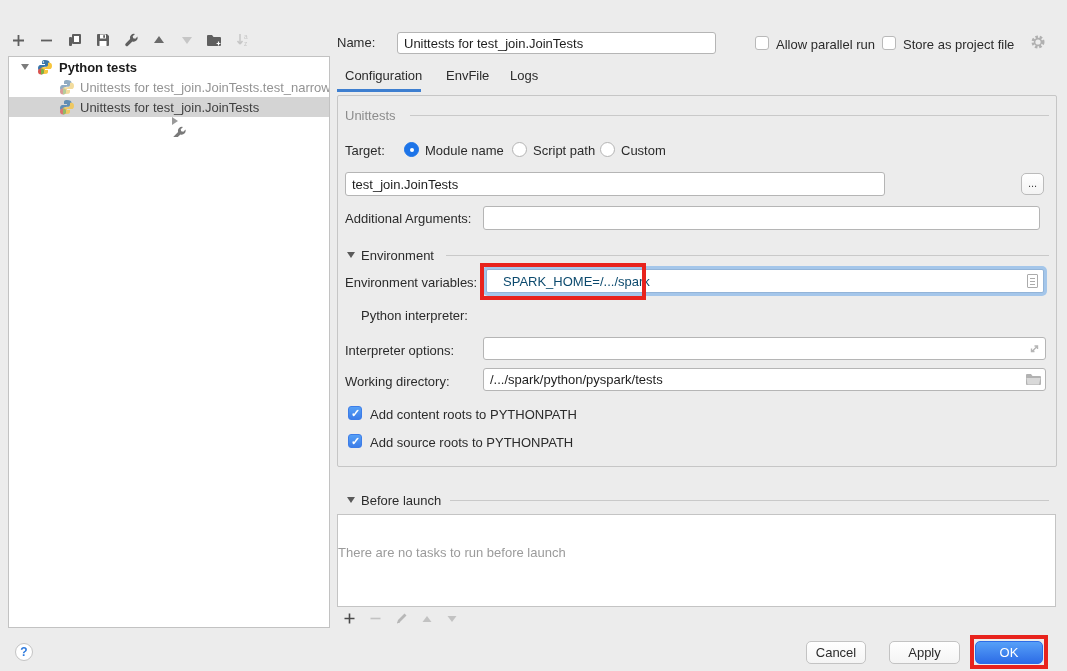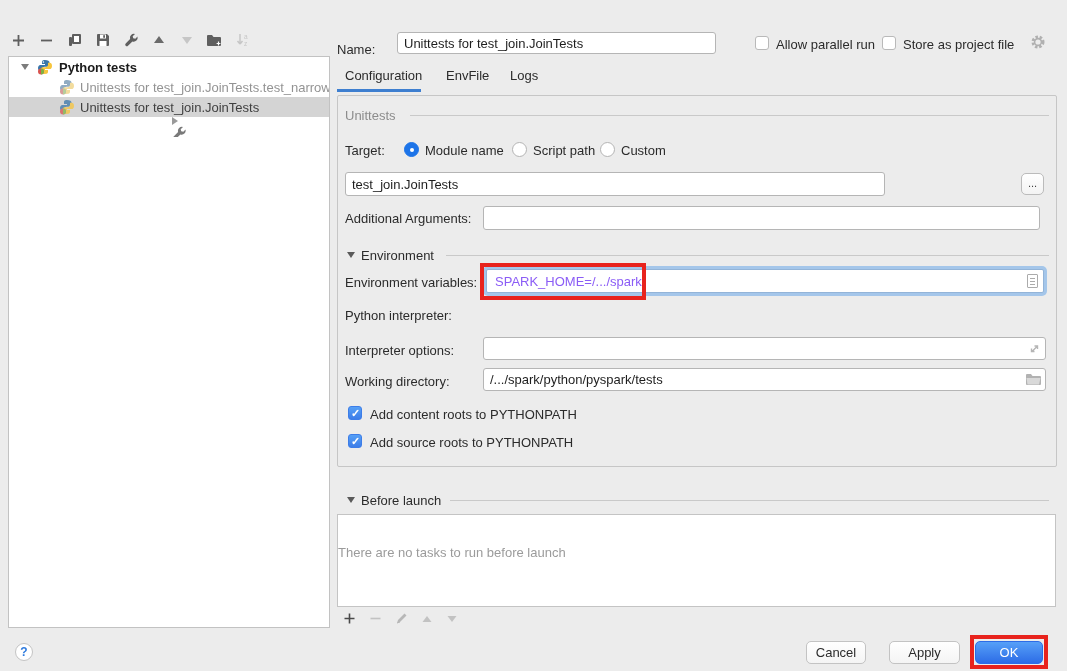--- a/index.html
+++ b/index.html
@@ -54,21 +54,21 @@
   .radio { position:absolute; width:15px; height:15px; border-radius:50%; background:#fff; border:1px solid #b4b4b4; }
   .radio.sel { background:#1d74e8; border-color:#1d74e8; }
   .radio.sel::after { content:""; position:absolute; left:4.5px; top:4.5px; width:4px; height:4px; border-radius:50%; background:#fff; }
 
   .browse-btn { position:absolute; left:1021px; top:173px; width:23px; height:22px; background:linear-gradient(#ffffff,#f3f3f3);
     border:1px solid #bbb; border-radius:5px; font-size:11px; color:#444; text-align:center; line-height:18px; }
 
   
   .env-ring { position:absolute; left:483px; top:266px; width:564px; height:30px; background:#a4c6ea; border-radius:5px; padding:3px; }
   .env-inner { width:100%; height:100%; background:#fff; border:1px solid #93b4d8; border-radius:2px;
-    font-size:13px; color:#8b5cf6; display:flex; align-items:center; padding:0 8px; position:relative; }
+    font-size:13px; color:#0c4a6e; display:flex; align-items:center; padding:0 16px; position:relative; }
   .doc-icon { position:absolute; right:5px; top:4px; width:11px; height:14px; border:1.5px solid #ababab; border-radius:1px; }
   .doc-icon::before { content:""; position:absolute; left:1.5px; top:2.5px; width:5px; height:1.5px; background:#ababab;
     box-shadow:0 3px 0 #ababab, 0 6px 0 #ababab; }
 
   
   .combo { position:absolute; left:483px; top:302px; width:563px; height:25px; background:#fff; border:1px solid #b3b3b3;
     border-radius:4px; display:flex; align-items:center; padding:0 22px 0 7px; overflow:hidden; white-space:nowrap; }
   .combo .main { font-size:13px; color:#1e1e1e; }
   .combo .path { font-size:11px; color:#9e9e9e; margin-left:5px; }
   .stepper { position:absolute; right:2px; top:2px; width:17px; height:19px; border-radius:4px;
@@ -192,21 +192,21 @@
     </div>
     <div class="trow" style="padding-left:12px;flex-direction:column;">
       <span class="tri-right"></span>
       <svg class="ticon" style="margin-left:7px;" viewBox="0 0 16 16">
         <path d="M14.5 4.5a4 4 0 0 1-5.1 4.9L5 13.8a1.6 1.6 0 0 1-2.3-2.3L7.1 7A4 4 0 0 1 12 2l-2.3 2.2.5 2.1 2.1.5z" fill="#7a7a7a"></path>
       </svg>
       <span class="lbl-bold" style="margin-left:6px;">Templates</span>
     </div>
   </div>
 
-  <div class="flabel" style="left:337px;top:42px;">Name:</div>
+  <div class="flabel" style="left:337px;top:35px;">Name:</div>
   <input class="tfield name-input" value="Unittests for test_join.JoinTests" style="">
   <div class="cb" style="left:755px;top:36px;"></div>
   <div class="cblabel" style="left:776px;top:37px;">Allow parallel run</div>
   <div class="cb" style="left:882px;top:36px;"></div>
   <div class="cblabel" style="left:903px;top:37px;">Store as project file</div>
   <svg style="position:absolute;left:1030px;top:34px;" width="16" height="16" viewBox="0 0 16 16">
     <circle cx="8" cy="8" r="5" fill="none" stroke="#b0b0b0" stroke-width="3" stroke-dasharray="2.4 1.7"></circle>
     <circle cx="8" cy="8" r="3.4" fill="none" stroke="#b0b0b0" stroke-width="1.6"></circle>
   </svg>
 
@@ -240,21 +240,21 @@
 
   <div class="flabel" style="left:345px;top:275px;">Environment variables:</div>
   <div class="env-ring">
     <div class="env-inner">
       <span>SPARK_HOME=/.../spark</span>
       <span class="doc-icon"></span>
     </div>
   </div>
   <div class="redbox" style="left:480px;top:263px;width:166px;height:37px;"></div>
 
-  <div class="flabel" style="left:345px;top:308px;">Python interpreter:</div>
+  <div class="flabel" style="left:361px;top:308px;">Python interpreter:</div>
 
   <div class="flabel" style="left:345px;top:343px;">Interpreter options:</div>
   <input class="tfield" style="left: 483px; top: 337px; width: 563px; height: 23px; padding-right: 22px;" value="">
   <svg style="position:absolute;left:1028px;top:342px;" width="13" height="13" viewBox="0 0 13 13">
     <path d="M4 9.5L9.5 4M6.5 4h3v3M6.5 9.5h-3v-3" stroke="#b5b5b5" stroke-width="1.4" fill="none"></path>
   </svg>
 
   <div class="flabel" style="left:345px;top:374px;">Working directory:</div>
   <input class="tfield" style="left: 483px; top: 368px; width: 563px; height: 23px; padding-right: 24px;" value="/.../spark/python/pyspark/tests">
   <svg style="position:absolute;left:1025px;top:373px;" width="17" height="13" viewBox="0 0 17 13">

